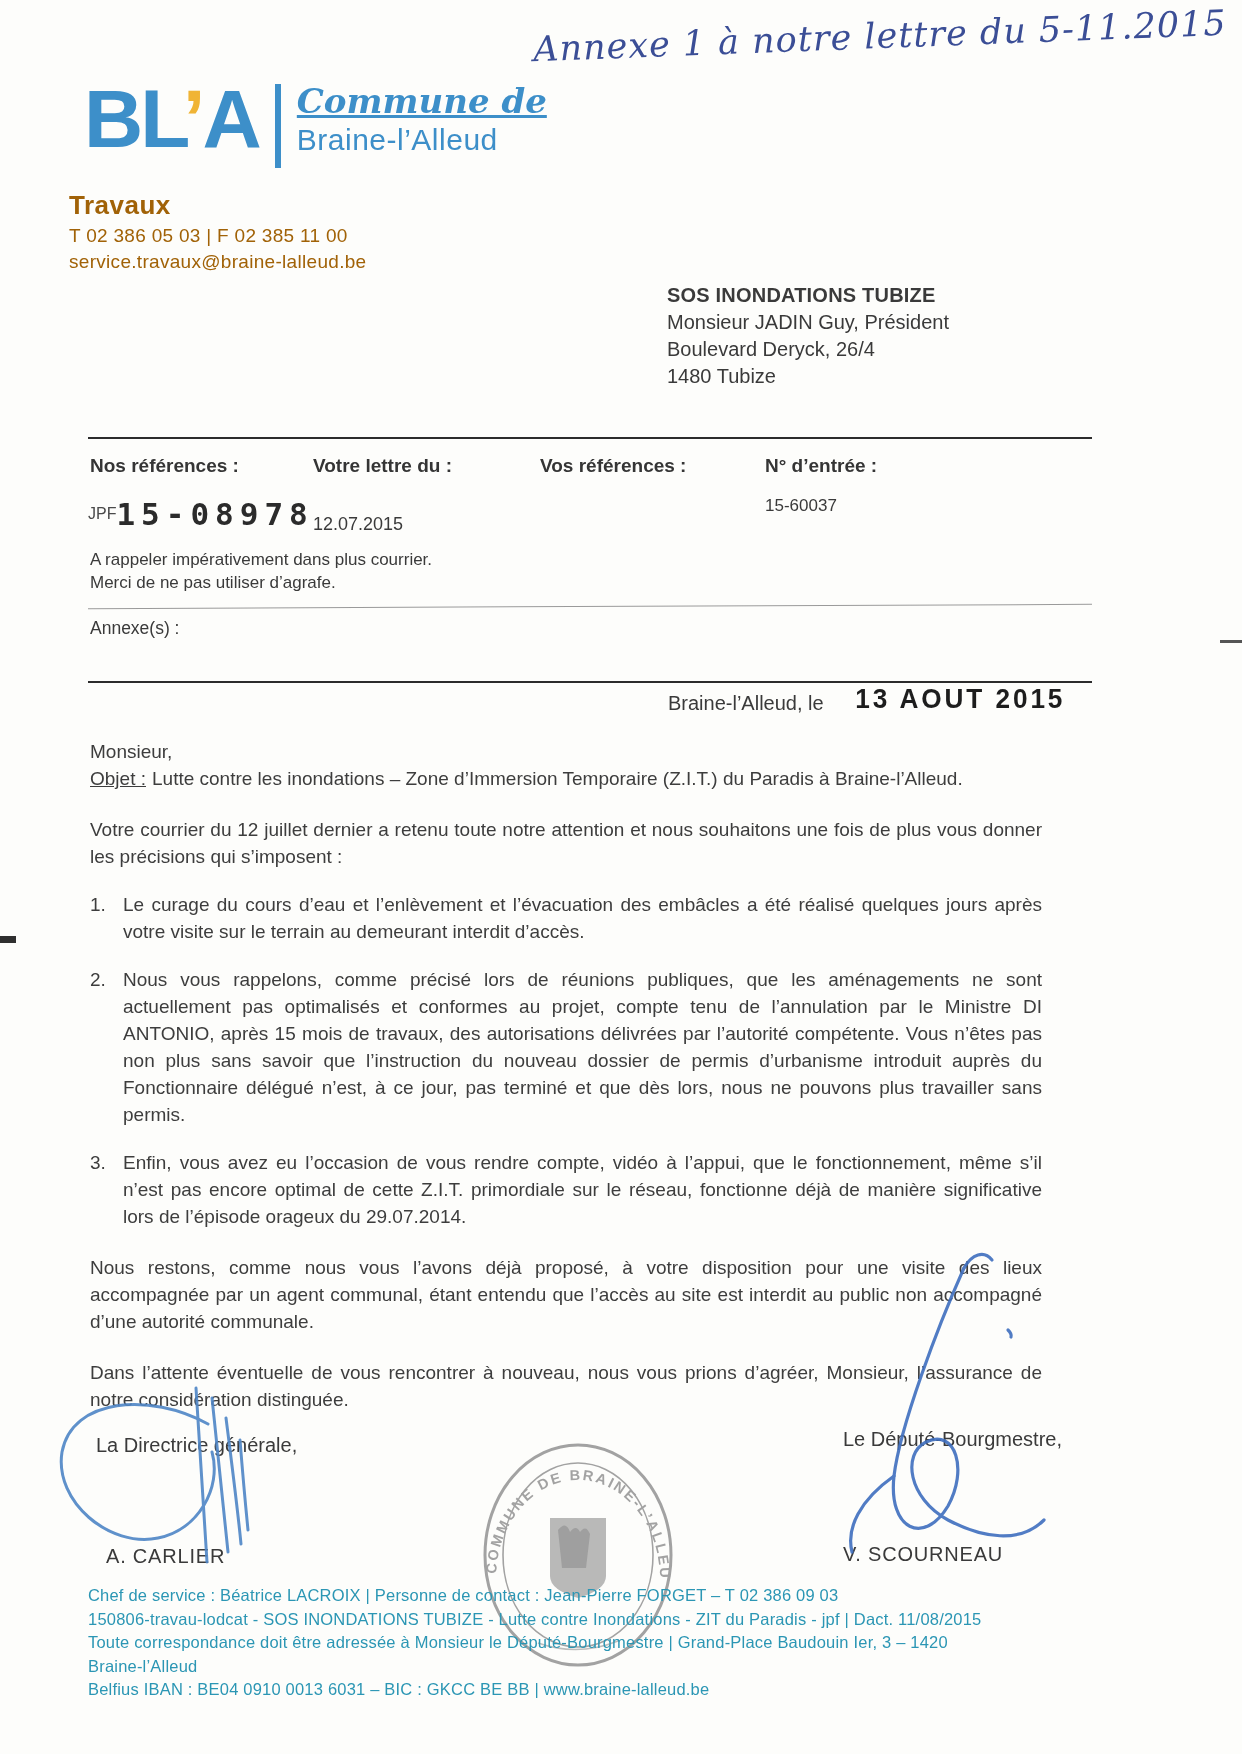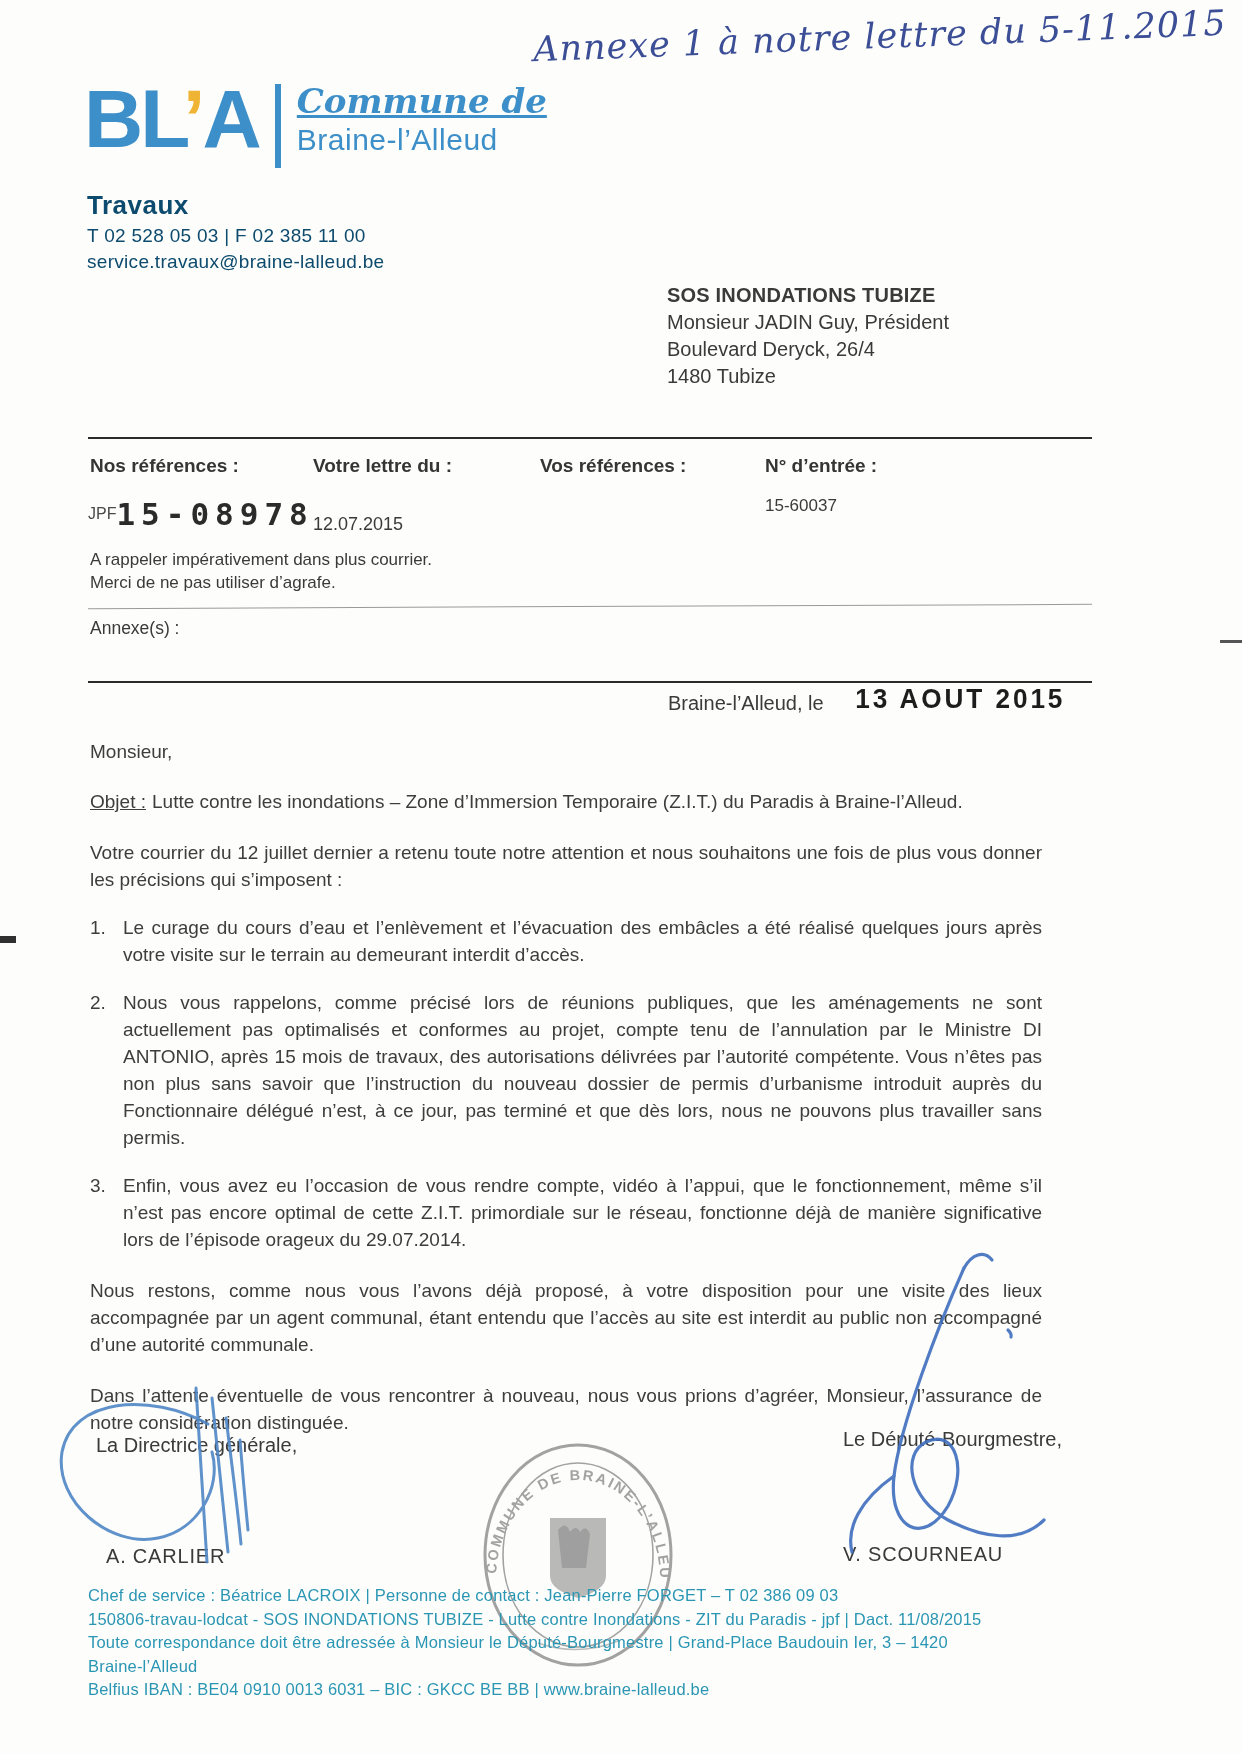--- a/index.html
+++ b/index.html
@@ -20,21 +20,21 @@
   
   .logo { position:absolute; left:84px; top:80px; display:flex; align-items:flex-start; }
   .logo-acronym { font-size:82px; font-weight:800; color:#3d8fc9; line-height:0.95; letter-spacing:-3px; }
   .logo-apos { color:#f0b435; }
   .logo-bar { width:6px; height:84px; background:#3d8fc9; margin:4px 16px 0 16px; }
   .logo-tag { padding-top:4px; color:#3d8fc9; }
   .logo-script { font-family:"DejaVu Serif", serif; font-style:italic; font-weight:bold; font-size:34px; line-height:1.05;text-decoration:underline; }
   .logo-name { font-size:30px; margin-top:3px; letter-spacing:0.5px; }
 
   
-  .dept { position:absolute; left:87px; top:190px; color:#0c4a6e; }
+  .dept { position:absolute; left:69px; top:190px; color:#a16207; }
   .dept-name { font-weight:bold; font-size:26px; letter-spacing:0.5px; }
   .dept-line { font-size:19px; margin-top:4px; letter-spacing:0.3px; }
 
   
   .recipient { position:absolute; left:667px; top:282px; font-size:20px; line-height:27px; color:#3a3a3a; }
   .recipient .org { font-weight:bold; letter-spacing:0.2px; }
 
   
   .rule { position:absolute; left:88px; width:1004px; height:2px; background:#2c2c2c; }
   .rule.faint { height:1px; background:#9a9a9a; transform:rotate(-0.25deg); }
@@ -50,21 +50,21 @@
   .annexes { position:absolute; left:90px; top:618px; font-size:17.5px; color:#3a3a3a; }
 
   
   .dateline-place { position:absolute; left:668px; top:692px; font-size:20px; color:#3a3a3a; }
   .dateline-stamp { position:absolute; left:852px; top:684px; font-size:27px; font-weight:bold;
                     letter-spacing:3px; color:#1d1d1d; transform:scaleX(0.97); }
 
   
   .body { position:absolute; left:90px; top:738px; width:952px; font-size:19px; line-height:27px; color:#3d3d3d; }
   .salutation { }
-  .objet { display:flex; margin-top:23px; }
+  .objet { display:flex; }
   .objet-label { width:62px; flex:none; text-decoration:underline; }
   .objet-text { flex:1; text-align:justify; }
   .para { margin-top:24px; text-align:justify; }
   .list-item { margin-top:21px; display:flex; }
   .list-num { width:33px; flex:none; }
   .list-text { flex:1; text-align:justify; }
 
   
   .sig-title { position:absolute; font-size:20px; color:#3a3a3a; }
   .sig-name { position:absolute; font-size:20px; letter-spacing:0.8px; color:#3a3a3a; }
@@ -92,21 +92,21 @@
     <div class="logo-acronym"><span>BL</span><span class="logo-apos">’</span><span>A</span></div>
     <div class="logo-bar"></div>
     <div class="logo-tag">
       <div class="logo-script">Commune de</div>
       <div class="logo-name">Braine-l’Alleud</div>
     </div>
   </div>
 
   <div class="dept">
     <div class="dept-name">Travaux</div>
-    <div class="dept-line">T  02 528 05 03  |  F 02 385 11 00</div>
+    <div class="dept-line">T  02 386 05 03  |  F 02 385 11 00</div>
     <div class="dept-line">service.travaux@braine-lalleud.be</div>
   </div>
 
   <div class="recipient">
     <div class="org">SOS INONDATIONS TUBIZE</div>
     <div>Monsieur JADIN Guy, Président</div>
     <div>Boulevard Deryck, 26/4</div>
     <div>1480 Tubize</div>
   </div>
 

